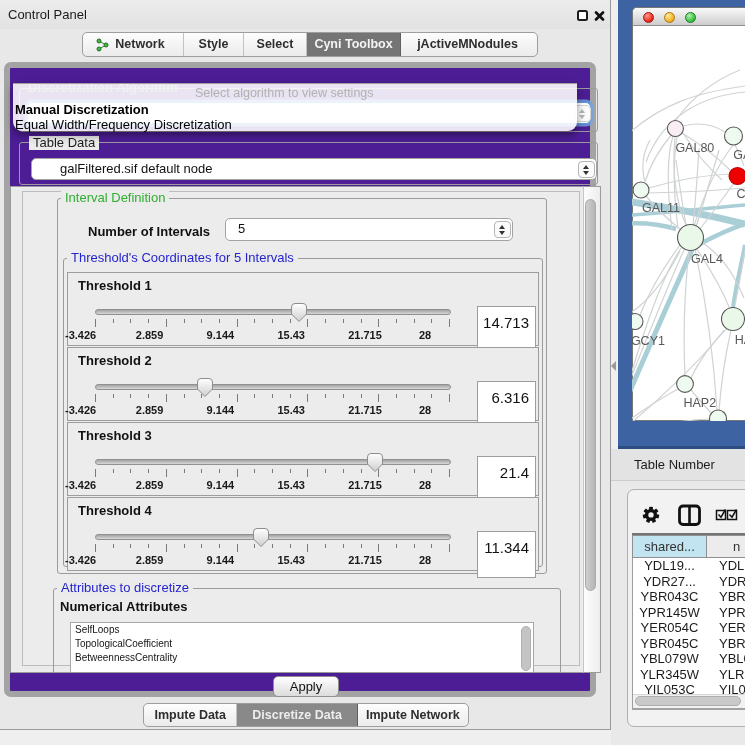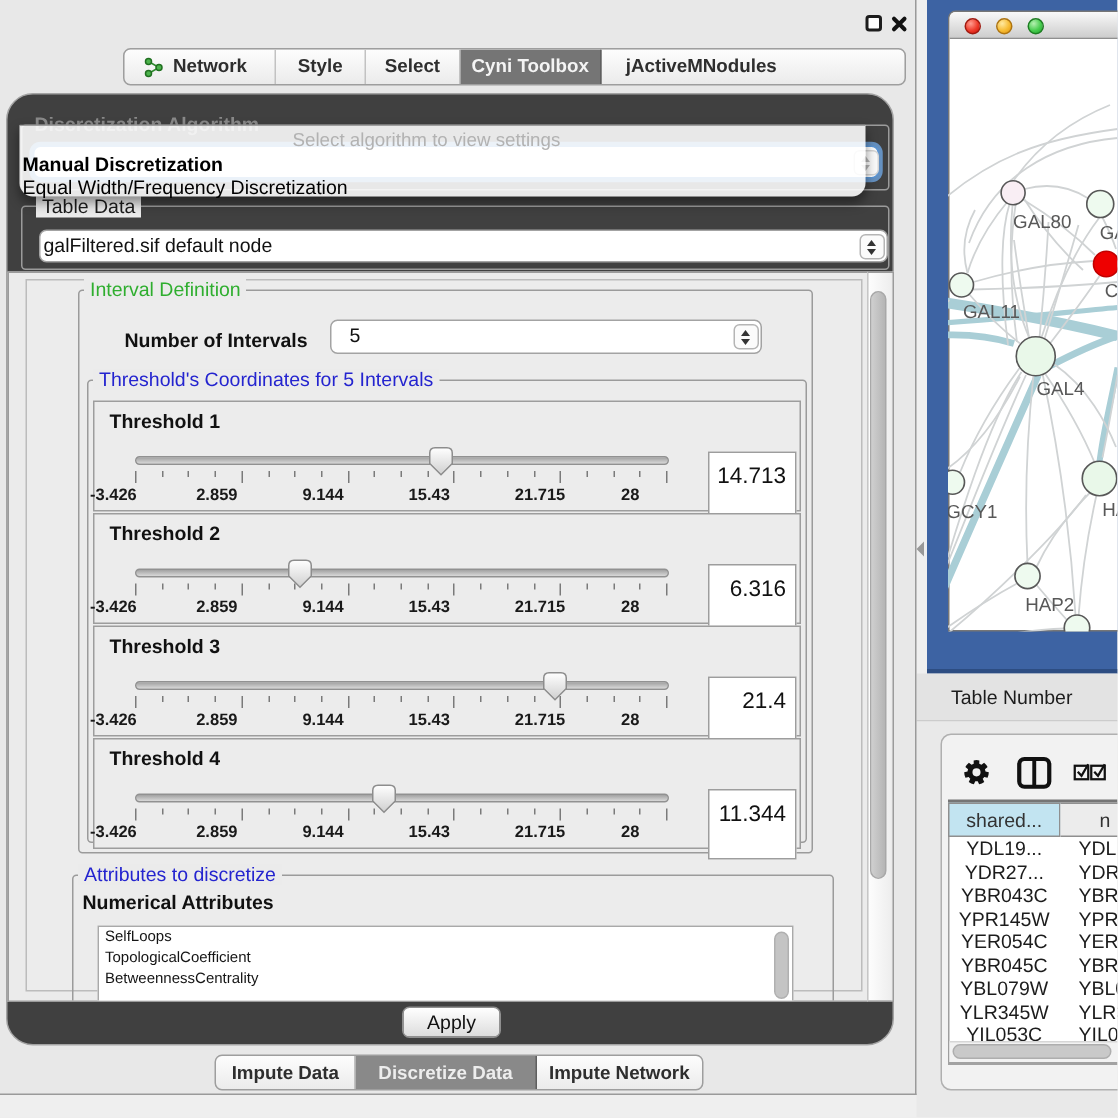--- a/index.html
+++ b/index.html
@@ -16,25 +16,25 @@
 .thB{position:absolute;left:707px;top:535px;width:38px;height:23px;background:#ececec;border-bottom:1px solid #8f8f8f;border-top:1px solid #8f8f8f;font-size:13px;color:#333;line-height:22px;padding-left:26px}
 .trA{position:absolute;left:633px;width:73px;height:15.5px;font-size:13px;color:#1c1c1c;text-align:center;line-height:15.5px}
 .trB{position:absolute;left:719px;width:26px;height:15.5px;font-size:13px;color:#1c1c1c;line-height:15.5px;overflow:hidden;white-space:nowrap}
 #hsb{left:633px;top:694px;width:112px;height:14px;background:#f2f2f2;border-top:1px solid #d6d6d6}
 #hsbth{left:635px;top:696px;width:106px;height:10px;background:#c9c9c9;border:1px solid #aeaeae;border-radius:5px}
 #tbot{left:632px;top:708px;width:113px;height:2px;background:#a2a2a2}
 #cpwin{left:0;top:0;width:611px;height:730px;background:#e8e8e8;border-right:1px solid #9a9a9a;border-bottom:1px solid #9a9a9a}
 #cptitle{left:0;top:0;width:610px;height:29px;background:linear-gradient(#ececec,#e2e2e2);font-size:13px;color:#1a1a1a;line-height:29px;padding-left:8px}
 #icoSq{left:577px;top:10px;width:11px;height:11px;border:2px solid #1d1d1d;border-radius:2.5px;background:#fff}
 .tabbar{background:linear-gradient(#fdfdfd,#ebebeb);border:1px solid #9e9e9e;border-radius:5px;display:flex;overflow:hidden}
-#toptabs{left:82px;top:32px;width:522px;height:25px}
+#toptabs{left:82px;top:32px;width:456px;height:25px}
 .tab{font-size:12.5px;font-weight:600;color:#2e2e2e;text-align:center;line-height:23px;border-right:1px solid #c2c2c2;position:relative}
 .tab:last-child{border-right:none}
 .tabsel{background:#757575;color:#f4f4f4;border-right:1px solid #5f5f5f}
-#content{left:4px;top:62px;width:592px;height:635px;background:#404040;border:1px solid #a3a3a3;border-radius:18px}
+#content{left:4px;top:62px;width:592px;height:635px;background:#4c1d95;border:6px solid #a3a3a3;border-radius:7px}
 .group{position:absolute;border:1px solid #9b9b9b;border-radius:3px}
 .glabel{position:absolute;font-size:13px;background:#ebebeb;padding:0 4px;white-space:nowrap;line-height:14px}
 .combo{position:absolute;background:#fff;border:1px solid #a3a3a3;border-radius:5px;font-size:13px;color:#111;line-height:20px}
 .spin{position:absolute;width:17px;height:17px;background:#fbfbfb;border:1px solid #b5b5b5;border-radius:4px}
 .arrup{position:absolute;left:4px;top:3px;width:0;height:0;border-left:3.5px solid transparent;border-right:3.5px solid transparent;border-bottom:4.5px solid #333}
 .arrdn{position:absolute;left:4px;top:9px;width:0;height:0;border-left:3.5px solid transparent;border-right:3.5px solid transparent;border-top:4.5px solid #333}
 #scrollreg{left:0;top:118px;width:591px;height:487px;border:1px solid #9b9b9b;overflow:hidden;background:#ebebeb}
 #setpanel{left:11px;top:4px;width:558px;height:475px;border:1px solid #bcbcbc;background:#ececec}
 #vsb{left:573px;top:118px;width:16px;height:487px;background:linear-gradient(90deg,#fdfdfd,#eeeeee);border-left:1px solid #c6c6c6;border-top:1px solid #9b9b9b;border-bottom:1px solid #9b9b9b}
 #vsbth{left:575px;top:131px;width:11px;height:392px;background:linear-gradient(90deg,#cfcfcf,#b5b5b5);border:1px solid #a8a8a8;border-radius:5.5px}
@@ -161,20 +161,21 @@
 <div class="trA" style="top:651.0px">YBL079W</div>
 <div class="trB" style="top:651.0px">YBL079W</div>
 <div class="trA" style="top:666.5px">YLR345W</div>
 <div class="trB" style="top:666.5px">YLR345W</div>
 <div class="trA" style="top:682.0px">YIL053C</div>
 <div class="trB" style="top:682.0px">YIL053C</div>
 <div class="abs" id="hsb"></div>
 <div class="abs" id="hsbth"></div>
 <div class="abs" id="tbot"></div>
 <div class="abs" id="cpwin">
+  <div class="abs" id="cptitle">Control Panel</div>
   <div class="abs" id="icoSq"></div>
   <svg class="abs" style="left:593px;top:10px" width="13" height="12" viewBox="0 0 13 12">
     <path d="M3 2.5 L10 9.5 M10 2.5 L3 9.5" stroke="#111" stroke-width="2.7" stroke-linecap="round" fill="none"></path>
   </svg>
   <div class="abs tabbar" id="toptabs">
     <div class="tab" style="width:101px"><svg style="position:absolute;left:13px;top:5px" width="13" height="14" viewBox="0 0 13 14">
           <g stroke="#2e8b2e" stroke-width="1">
             <line x1="3" y1="3" x2="10" y2="7"></line>
             <line x1="3" y1="11" x2="10" y2="7"></line>
           </g>
@@ -190,21 +191,21 @@
   <div class="abs" id="content">
     <div class="group" style="left:9px;top:19.5px;width:579px;height:44px"></div>
     <div class="glabel" style="left:14px;top:13px;font-weight:bold;color:#8a8a8a;background:transparent">Discretization Algorithm</div>
     <div class="combo" style="left:17px;top:34px;width:564px;height:22px;border:1.5px solid #5a96d6;box-shadow:0 0 0 2.5px rgba(110,165,225,0.8)"></div>
     <div class="spin" style="left:564px;top:37px;border-color:#d5d5d5">
         <div class="arrup" style="opacity:0.35"></div>
         <div class="arrdn" style="opacity:0.35"></div>
       </div>
     <div class="group" style="left:9px;top:74px;width:579px;height:43px"></div>
     <div class="glabel" style="left:19px;top:68px;color:#1c1c1c">Table Data</div>
-    <div class="combo" style="left:21px;top:90px;width:566px;height:22px;padding-left:2px">galFiltered.sif default node</div>
+    <div class="combo" style="left:21px;top:90px;width:566px;height:22px;padding-left:28px">galFiltered.sif default node</div>
     <div class="spin" style="left:568px;top:93px">
         <div class="arrup"></div>
         <div class="arrdn"></div>
       </div>
     <div class="abs" id="scrollreg">
       <div class="abs" id="setpanel"></div>
       <div class="group" style="left:46px;top:10.5px;width:490px;height:376px"></div>
       <div class="glabel" style="left:50px;top:4px;color:#2fae2f">Interval Definition</div>
       <div class="abs" style="left:77px;top:37px;font-size:13px;font-weight:bold;color:#111">Number of Intervals</div>
       <div class="combo" style="left:214px;top:31px;width:288px;height:23px;padding-left:12px">5</div>

